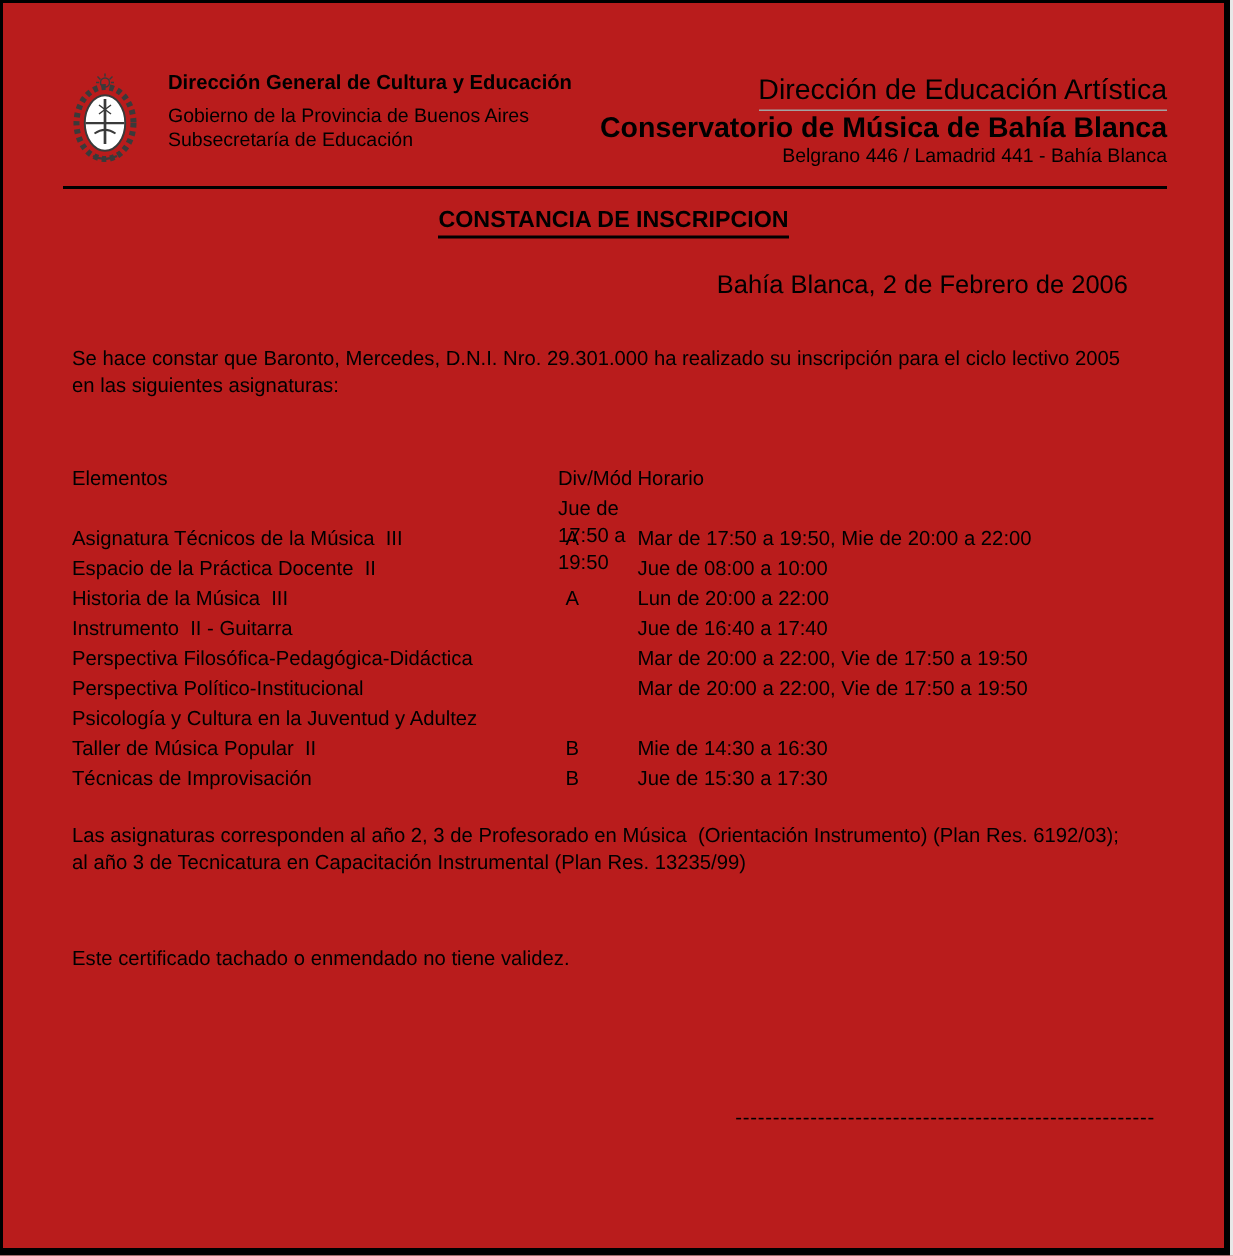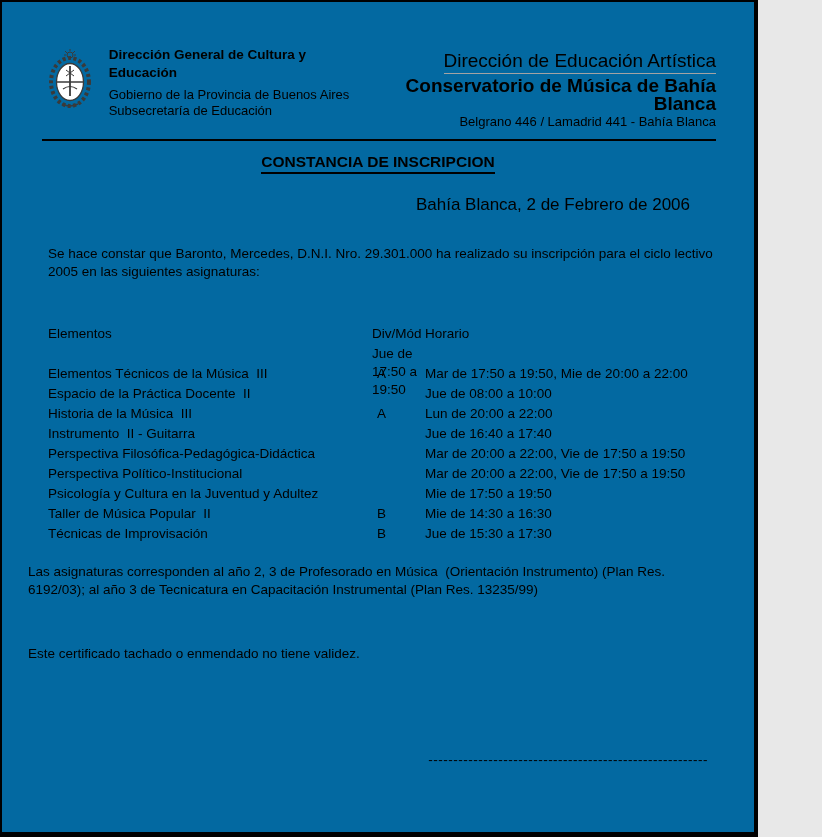--- a/index.html
+++ b/index.html
@@ -3,23 +3,23 @@
 <meta charset="utf-8">
 <style>
   * { margin: 0; padding: 0; box-sizing: border-box; }
   html, body { background: #e8e8e8; }
   body {
     font-family: "Liberation Sans", "DejaVu Sans", sans-serif;
     color: #000;
   }
   .page {
     position: relative;
-    width: 758px;
+    width: 820px;
     height: 837px;
-    background: #0369a1;
+    background: #b91c1c;
     border: 2px solid #000;
     border-right-width: 4px;
     border-bottom-width: 5px;
     overflow: hidden;
     font-size: 13.5px;
     line-height: 18px;
   }
   
   .header {
     display: flex;
@@ -67,21 +67,21 @@
   .subjects { margin: 44px 40px 0 46px; }
   .t-row {
     display: grid;
     grid-template-columns: 324px 53px 1fr;
     height: 20px;
     align-items: baseline;
     white-space: pre-wrap;
   }
   .t-div { padding-left: 5px; }
   .t-head .t-div { padding-left: 0; }
-  .para { margin-left: 26px; margin-right: 40px; max-width: 700px; white-space: pre-wrap; }
+  .para { margin-left: 46px; margin-right: 40px; max-width: 700px; white-space: pre-wrap; }
   .para-plans { margin-top: 18px; }
   .para-purpose { margin-top: 45px; }
   .para-validity { margin-top: 46px; }
   
   .signature-area { text-align: right; margin: 88px 46px 0 0; }
   .signature-dashes {
     font-size: 13.5px;
     letter-spacing: 0.5px;
     white-space: nowrap;
   }
@@ -143,21 +143,21 @@
       <span class="t-div">Div/Mód</span>
       <span class="t-sched">Horario</span>
     </div>
 
       <div class="t-row">
         <span class="t-div"></span>
         <span class="t-sched">Jue de 17:50 a 19:50</span>
       </div>
 
       <div class="t-row">
-        <span class="t-subj">Elementos Técnicos de la Música  III</span>
+        <span class="t-subj">Asignatura Técnicos de la Música  III</span>
         <span class="t-div">A</span>
         <span class="t-sched">Mar de 17:50 a 19:50, Mie de 20:00 a 22:00</span>
       </div>
 
       <div class="t-row">
         <span class="t-subj">Espacio de la Práctica Docente  II</span>
         <span class="t-div"></span>
         <span class="t-sched">Jue de 08:00 a 10:00</span>
       </div>
 
@@ -181,21 +181,20 @@
 
       <div class="t-row">
         <span class="t-subj">Perspectiva Político-Institucional</span>
         <span class="t-div"></span>
         <span class="t-sched">Mar de 20:00 a 22:00, Vie de 17:50 a 19:50</span>
       </div>
 
       <div class="t-row">
         <span class="t-subj">Psicología y Cultura en la Juventud y Adultez</span>
         <span class="t-div"></span>
-        <span class="t-sched">Mie de 17:50 a 19:50</span>
       </div>
 
       <div class="t-row">
         <span class="t-subj">Taller de Música Popular  II</span>
         <span class="t-div">B</span>
         <span class="t-sched">Mie de 14:30 a 16:30</span>
       </div>
 
       <div class="t-row">
         <span class="t-subj">Técnicas de Improvisación</span>

